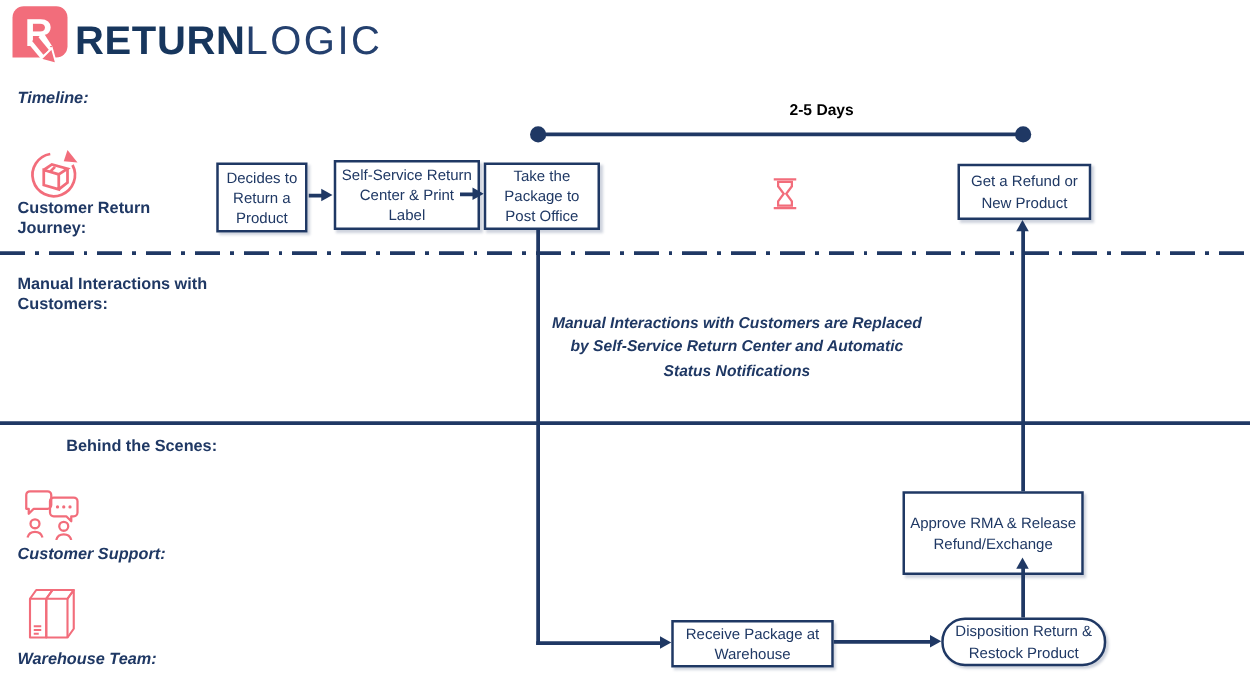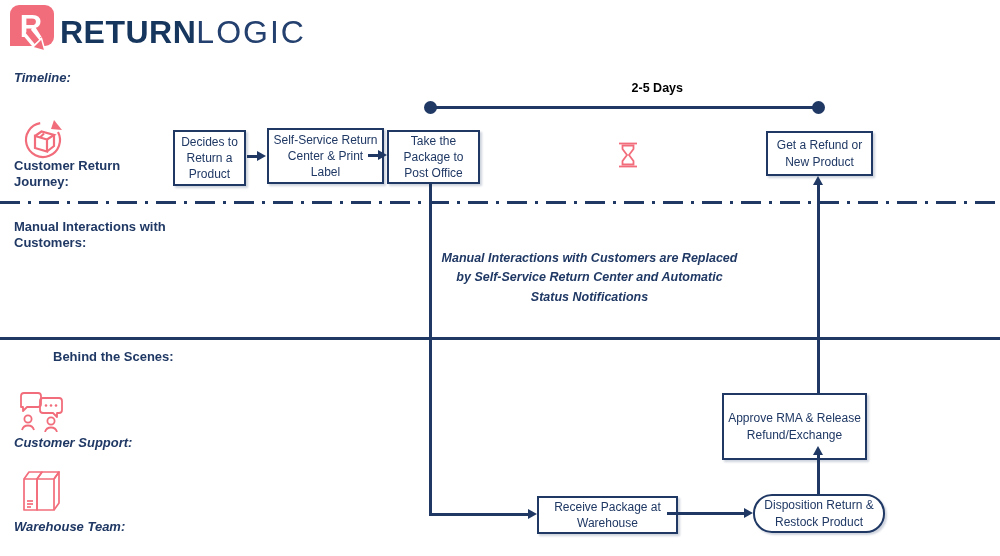--- a/index.html
+++ b/index.html
@@ -135,21 +135,21 @@
         <path d="M17 11 L22 4 L39 4 L34 11"></path>
         <path d="M34 11 L39 4 L39 35 L34 42"></path>
         <line x1="7" y1="33" x2="13" y2="33"></line>
         <line x1="7" y1="36" x2="13" y2="36"></line>
         <line x1="7" y1="39" x2="11" y2="39"></line>
       </g>
     </svg>
   </span>
   <div class="italic-label" style="left:14px; top:519px;">Warehouse Team:</div>
 
-  <div class="box" style="left:537px; top:496px; width:141px; height:38px;">Receive Package at Warehouse</div>
+  <div class="box" style="left:537px; top:496px; width:130px; height:38px;">Receive Package at Warehouse</div>
   <div class="box" style="left:753px; top:494px; width:132px; height:39px;border-radius:19px;">Disposition Return &amp; Restock Product</div>
   <div class="box" style="left:722px; top:393px; width:145px; height:67px;">Approve RMA &amp; Release Refund/Exchange</div>
 
   <div class="vline" style="left:429px; top:184px; height:332px;"></div>
   <div class="hline" style="left:429px; top:513px; width:100px;"></div>
   <div class="arrow-right" style="left:528px; top:509px;"></div>
 
   <div class="hline" style="left:667px; top:512px; width:78px;"></div>
   <div class="arrow-right" style="left:744px; top:508px;"></div>
 

